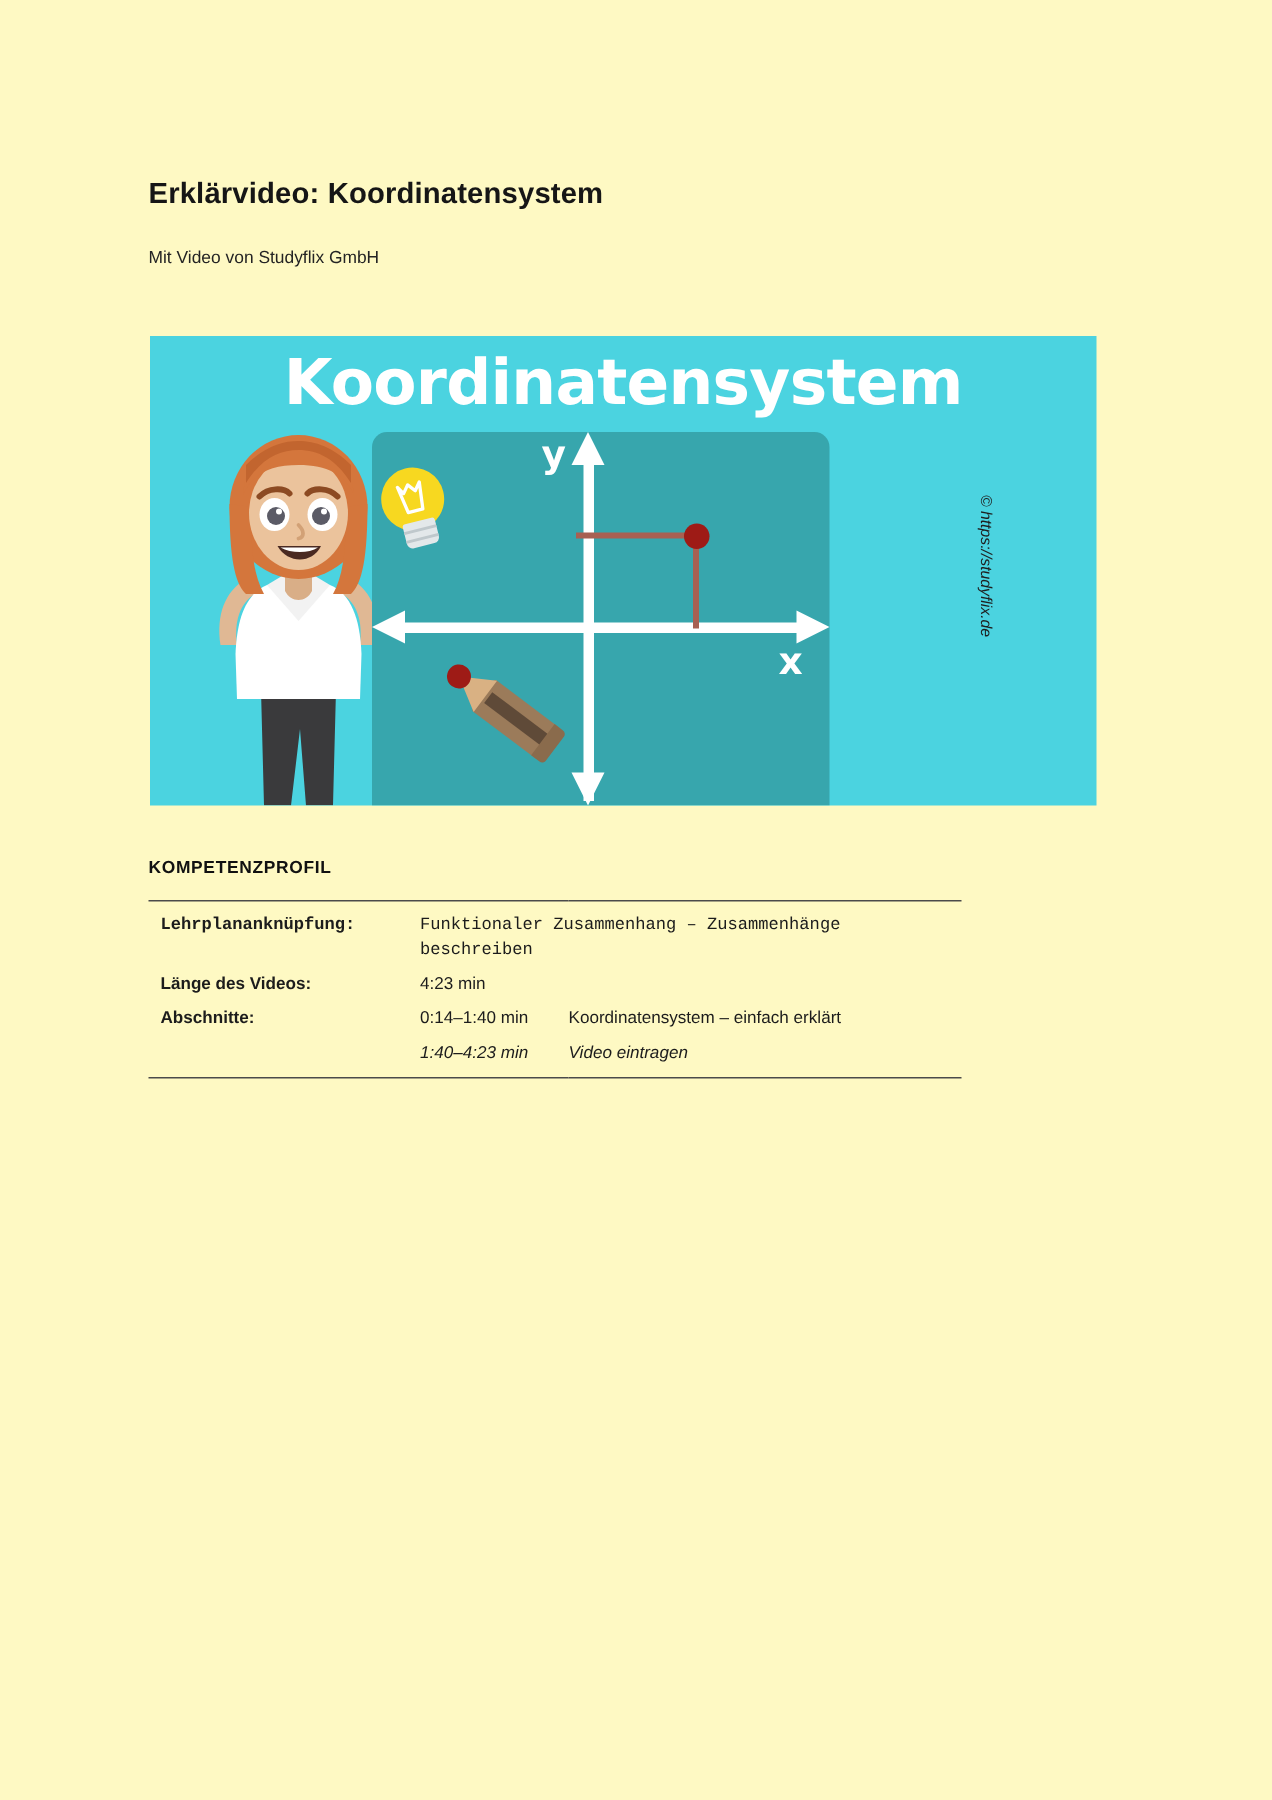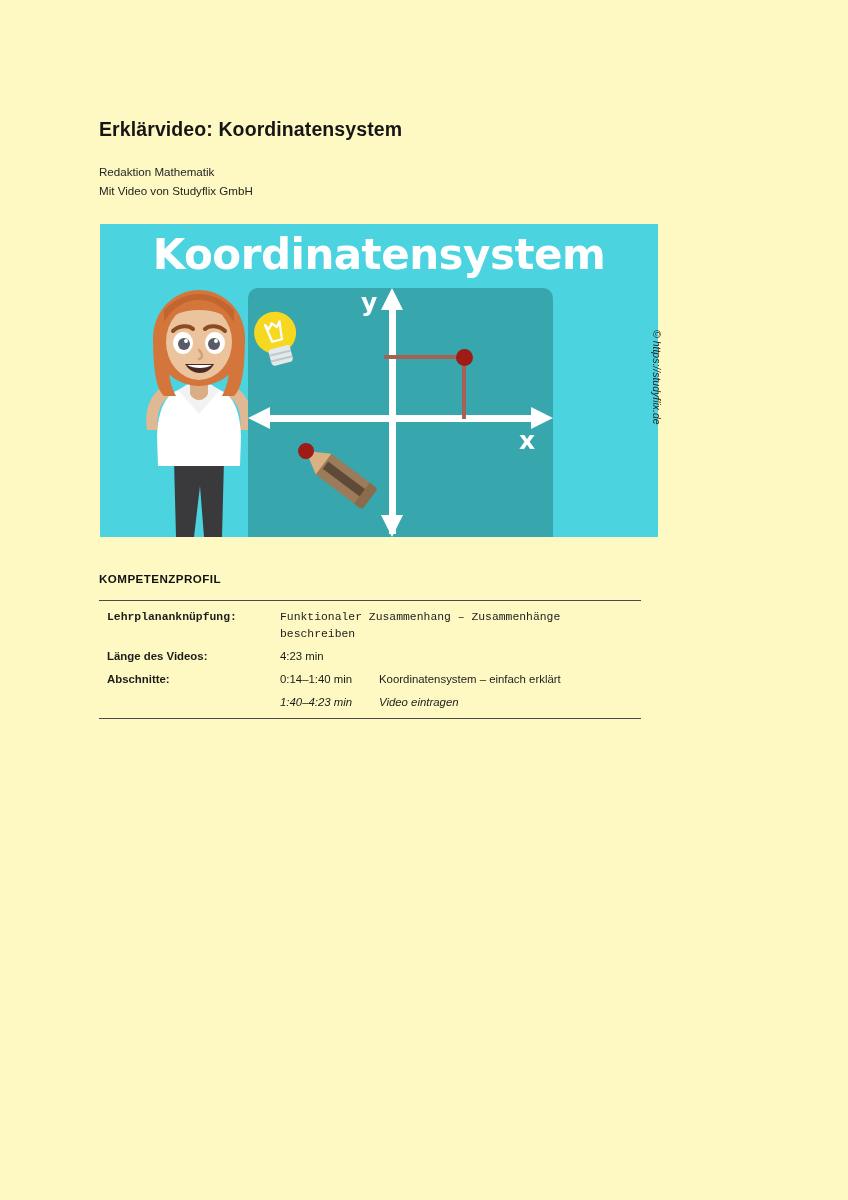--- a/index.html
+++ b/index.html
@@ -44,21 +44,21 @@
     font-size: 11.6px;
     color: #242424;
     line-height: 1.62;
   }
 
   
   .thumb-wrap {
     position: absolute;
     left: 100px;
     top: 224px;
-    width: 558px;
+    width: 631px;
     height: 313px;
   }
   .thumb {
     position: absolute;
     inset: 0;
     background: #4BD3E0;
     overflow: hidden;
   }
   .thumb-title {
     position: absolute;
@@ -323,21 +323,20 @@
   .kp-pad-bottom td { padding-bottom: 7px; font-style: italic; }
 </style>
 </head>
 <body>
 
 <div class="page">
 
   <div class="header">
     <h1 class="doc-title">Erklärvideo: Koordinatensystem</h1>
     <div class="byline">
-      <div class="byline-line">Redaktion Mathematik</div>
       <div class="byline-line">Mit Video von Studyflix GmbH</div>
     </div>
   </div>
 
   <div class="thumb-wrap">
     <div class="thumb">
 
       <div class="thumb-title">Koordinatensystem</div>
 
       <div class="person">

